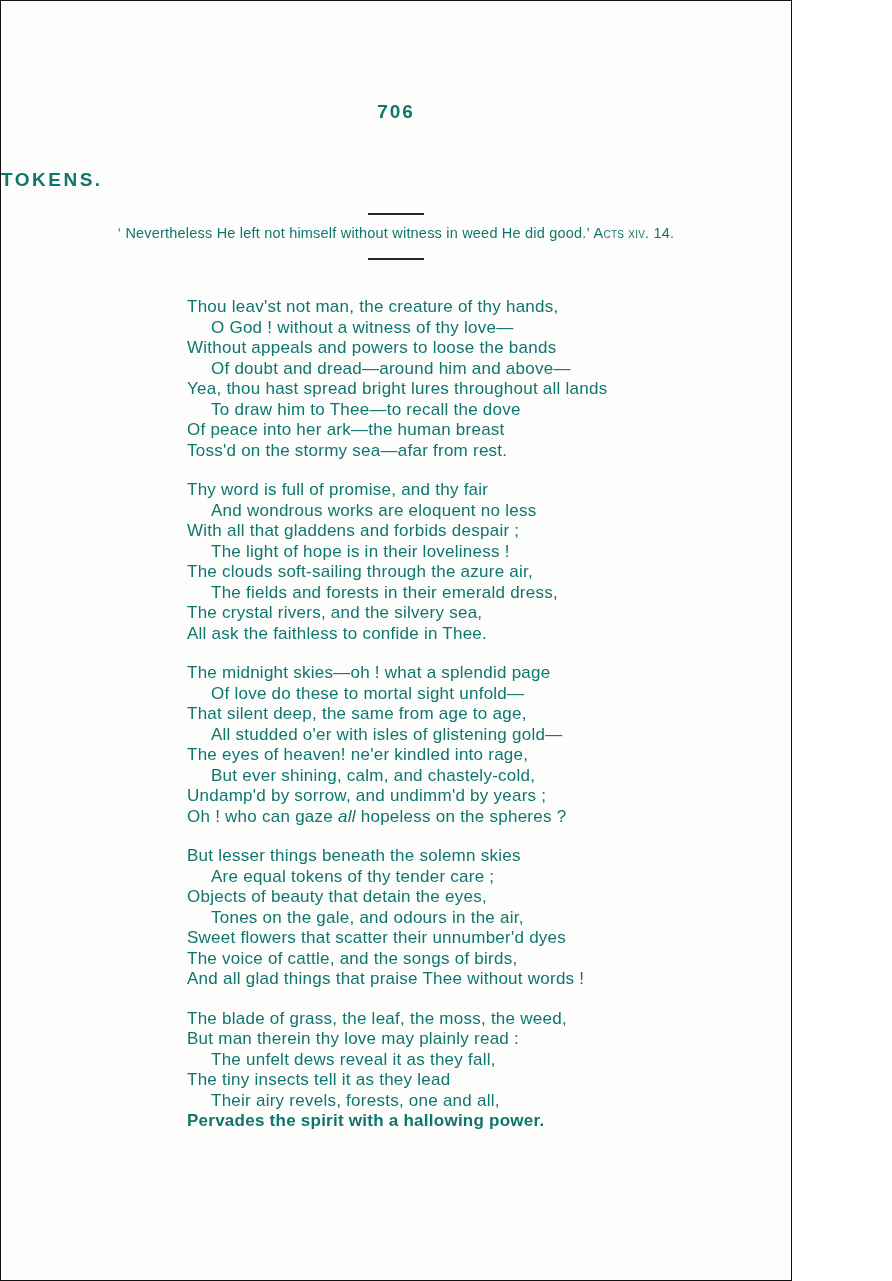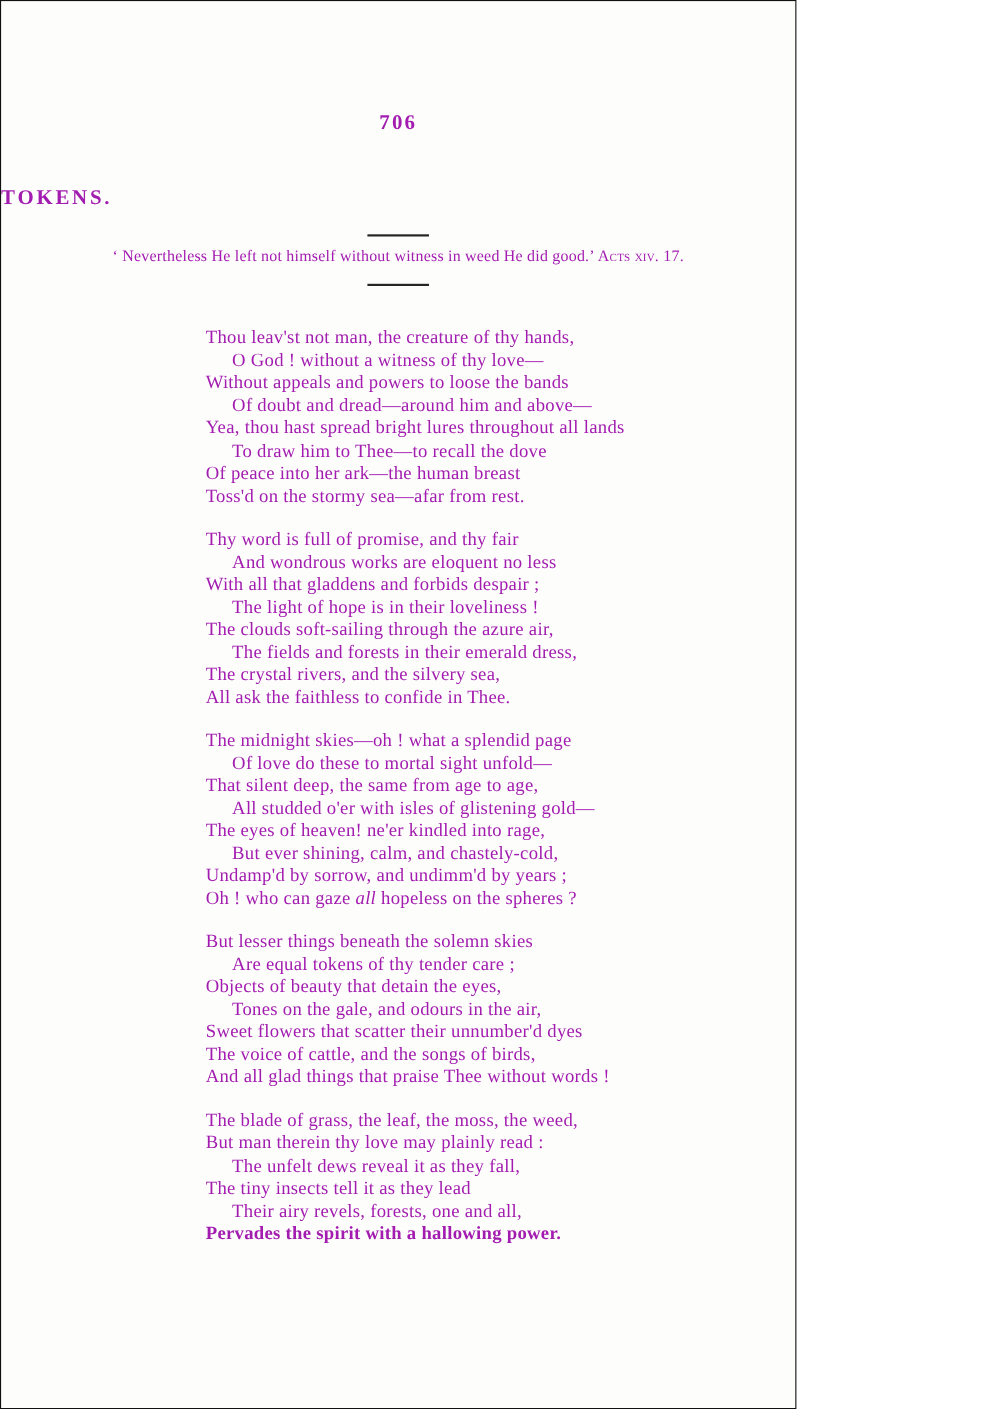--- a/index.html
+++ b/index.html
@@ -2,28 +2,28 @@
 <html><head>
 <meta charset="utf-8">
 <style>
   html, body {
     margin: 0;
     padding: 0;
     background: #ffffff;
   }
   .page {
     position: relative;
-    width: 724px;
+    width: 792px;
     height: 1281px;
     box-sizing: border-box;
     background: #fdfdfc;
     border: 1px solid #111;
     overflow: hidden;
-    font-family: Liberation Serif, serif;
-    color: #a21caf;
+    font-family: Liberation Sans, sans-serif;
+    color: #0f766e;
   }
   .pagenum {
     position: absolute;
     top: 100px;
     left: 0;
     width: 100%;
     text-align: center;
     font-size: 19px;
     font-weight: 700;
     letter-spacing: 2px;
@@ -83,21 +83,21 @@
   .it { font-style: italic; }
   .bd { font-weight: 700; }
 </style>
 </head>
 <body>
 
 <div class="page">
   <div class="pagenum">706</div>
   <div class="title">TOKENS.</div>
   <div class="rule rule-top"></div>
-  <div class="epigraph"><span>‘ Nevertheless He left not himself without witness in weed He did good.’ </span><span class="citation">Acts xiv. 17.</span></div>
+  <div class="epigraph"><span>‘ Nevertheless He left not himself without witness in weed He did good.’ </span><span class="citation">Acts xiv. 14.</span></div>
   <div class="rule rule-bottom"></div>
   <div class="poem">
       <div class="stanza">
         <div class="line"><span>Thou leav'st not man, the creature of thy hands,</span></div>
         <div class="line indent"><span>O God ! without a witness of thy love—</span></div>
         <div class="line"><span>Without appeals and powers to loose the bands</span></div>
         <div class="line indent"><span>Of doubt and dread—around him and above—</span></div>
         <div class="line"><span>Yea, thou hast spread bright lures throughout all lands</span></div>
         <div class="line indent"><span>To draw him to Thee—to recall the dove</span></div>
         <div class="line"><span>Of peace into her ark—the human breast</span></div>

